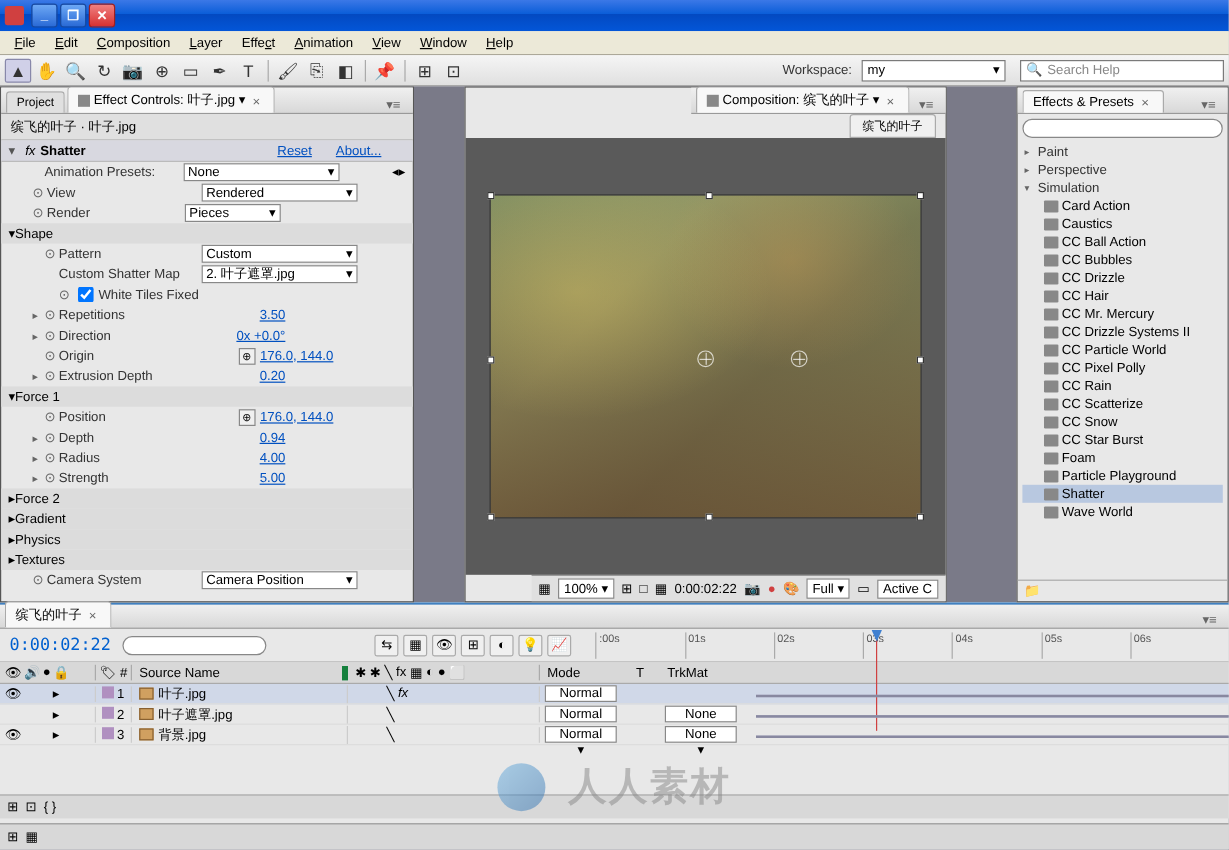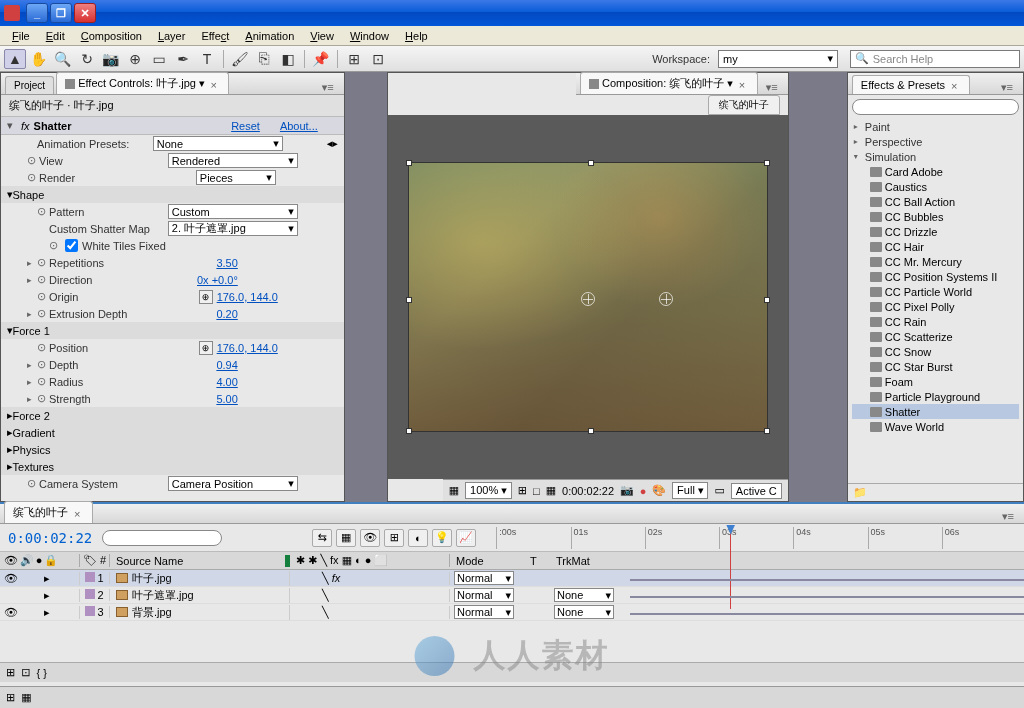--- a/index.html
+++ b/index.html
@@ -108,21 +108,21 @@
 .tl-rows { flex: 1; }
 .tl-row { height: 17px; display: flex; align-items: center; border-bottom: 1px solid #ddd; font-size: 10px; }
 .tl-row.selected { background: #d0d8e8; }
 .tl-row .row-icons { width: 80px; display: flex; padding: 0 4px; gap: 2px; border-right: 1px solid #ccc; }
 .tl-row .row-eye { width: 12px; }
 .tl-row .row-num { width: 30px; text-align: center; border-right: 1px solid #ccc; }
 .tl-row .row-name { width: 180px; padding: 0 6px; border-right: 1px solid #ccc; display: flex; align-items: center; gap: 4px; }
 .tl-row .row-switches { width: 160px; padding: 0 6px; border-right: 1px solid #ccc; display: flex; gap: 3px; }
 .tl-row .row-mode { width: 80px; padding: 0 4px; }
 .tl-row .row-trkmat { width: 80px; padding: 0 4px; }
-.tl-row .mode-select { width: 60px; height: 14px; background: white; border: 1px solid #888; font-size: 9px; padding: 0 2px; display: flex; align-items: center; justify-content: space-between; }
+.tl-row .mode-select { width: 60px; height: 14px; background: white; border: 1px solid #888; font-size: 9px; padding: 0 2px; display: flex; align-items: center; justify-content: space-between; flex-direction: column; }
 .tl-row .row-track { flex: 1; background: #c8c8d8; position: relative; }
 .tl-row .track-bar { position: absolute; top: 1px; bottom: 1px; left: 0; right: 0; background: #b0b0c8; border: 1px solid #8888a0; }
 .layer-icon { width: 12px; height: 10px; background: #d0a060; border: 1px solid #886030; }
 .tl-footer { height: 20px; background: #d8d8d8; border-top: 1px solid #aaa; display: flex; align-items: center; padding: 0 6px; gap: 6px; }
 
 
 .bottom-status { position: absolute; bottom: 0; left: 0; right: 0; height: 22px; background: #d8d8d8; border-top: 1px solid #999; display: flex; align-items: center; padding: 0 6px; }
 
 
 .watermark { position: absolute; bottom: 30px; left: 50%; transform: translateX(-50%); display: flex; align-items: center; gap: 19px; opacity: 0.5; pointer-events: none; }
@@ -220,21 +220,21 @@
       <span class="prop-label">View</span>
       <div class="prop-select">
           <span>Rendered</span>
           <span>▾</span>
         </div>
     </div>
     <div class="ec-prop-row">
       <span class="indent" style="width:20px"></span>
         <span class="stopwatch">⊙</span>
       <span class="prop-label">Render</span>
-      <div class="prop-select" style="width:80px;margin-right:62px">
+      <div class="prop-select" style="width:80px;margin-right:104px">
           <span>Pieces</span>
           <span>▾</span>
         </div>
     </div>
     <div class="ec-group-header">
         <span class="twirl">▾</span>
         <span>Shape</span>
       </div>
     <div class="ec-prop-row">
       <span class="indent" style="width:30px"></span>
@@ -410,21 +410,21 @@
       <div class="ep-item category">
           <span class="ep-twirl">▸</span>
           <span>Perspective</span>
         </div>
       <div class="ep-item category">
           <span class="ep-twirl">▾</span>
           <span>Simulation</span>
         </div>
       <div class="ep-item effect">
           <span class="ep-icon"></span>
-          <span>Card Adobe</span>
+          <span>Card Action</span>
         </div>
       <div class="ep-item effect">
           <span class="ep-icon"></span>
           <span>Caustics</span>
         </div>
       <div class="ep-item effect">
           <span class="ep-icon"></span>
           <span>CC Ball Action</span>
         </div>
       <div class="ep-item effect">
@@ -438,21 +438,21 @@
       <div class="ep-item effect">
           <span class="ep-icon"></span>
           <span>CC Hair</span>
         </div>
       <div class="ep-item effect">
           <span class="ep-icon"></span>
           <span>CC Mr. Mercury</span>
         </div>
       <div class="ep-item effect">
           <span class="ep-icon"></span>
-          <span>CC Position Systems II</span>
+          <span>CC Drizzle Systems II</span>
         </div>
       <div class="ep-item effect">
           <span class="ep-icon"></span>
           <span>CC Particle World</span>
         </div>
       <div class="ep-item effect">
           <span class="ep-icon"></span>
           <span>CC Pixel Polly</span>
         </div>
       <div class="ep-item effect">

